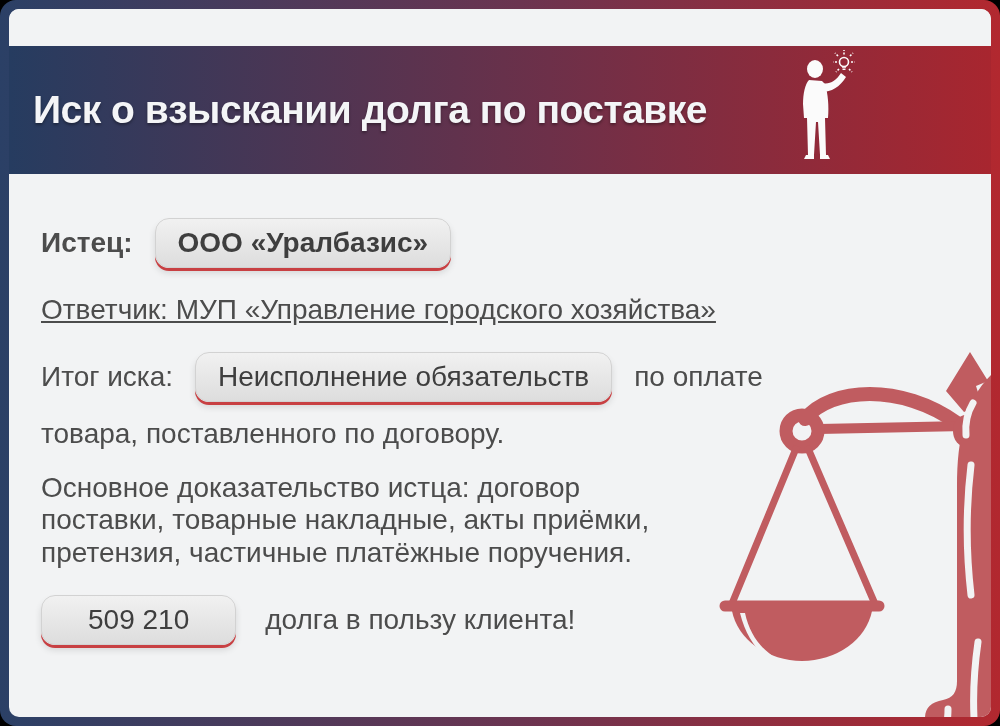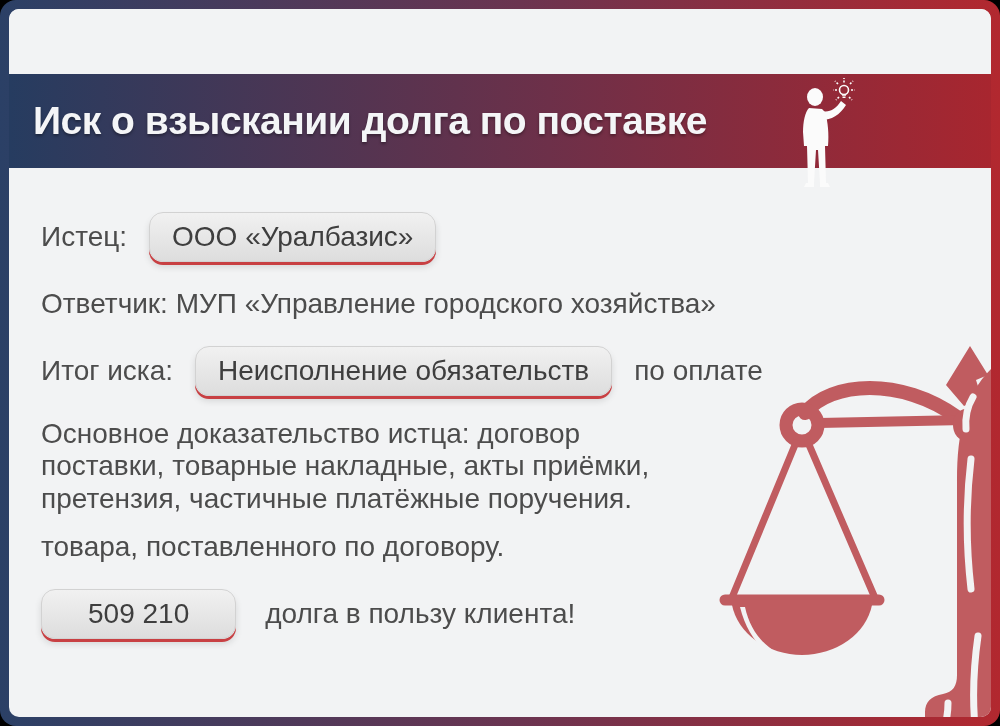--- a/index.html
+++ b/index.html
@@ -29,27 +29,26 @@
     background: #f2f3f4;
     border-radius: 10px;
     overflow: hidden;
     position: relative;
   }
   .top-strip {
     height: 37px;
     background: #f2f3f4;
   }
   .header {
-    height: 94px;
+    height: 128px;
     background: linear-gradient(90deg, #263c60 0%, #6d3049 55%, #a8262f 100%);
     display: flex;
     align-items: center;
     padding-left: 24px;
     position: relative;
-    margin-top: 28px;
   }
   .title {
     margin: 0;
     font-size: 39px;
     font-weight: bold;
     color: #f4f5f7;
     letter-spacing: -0.5px;
     text-shadow: 0 2px 3px rgba(0,0,0,0.35);
     white-space: nowrap;
   }
@@ -75,22 +74,22 @@
     pointer-events: none;
   }
   .row {
     display: flex;
     align-items: center;
     gap: 22px;
     margin-left: 32px;
     position: relative;
     z-index: 1;
   }
-  .r1 { margin-top: 44px; }
-  .r2 { margin-top: 26px; }
+  .r1 { margin-top: 44px; font-weight: bold; }
+  .r2 { margin-top: 26px; text-decoration: underline; }
   .r3 { margin-top: 26px; }
   .r4 { margin-top: 16px; }
   .r5 { margin-top: 22px; }
   .r6 { margin-top: 26px; }
   .r7 { margin-top: 26px; gap: 29px; }
   .pill {
     display: inline-flex;
     align-items: center;
     justify-content: center;
     height: 48px;
@@ -172,26 +171,26 @@
         <div class="row r2">
           <span>Ответчик: МУП «Управление городского хозяйства»</span>
         </div>
 
         <div class="row r3">
           <span>Итог иска:</span>
           <span class="pill">Неисполнение обязательств</span>
           <span>по оплате</span>
         </div>
 
+        <div class="row r4">
+          <span>товара, поставленного по договору.</span>
+        </div>
+
         <div class="row r5">
           <p class="evidence">Основное доказательство истца: договор поставки, товарные накладные, акты приёмки, претензия, частичные платёжные поручения.</p>
-        </div>
-
-        <div class="row r4">
-          <span>товара, поставленного по договору.</span>
         </div>
 
 
         <div class="row r7">
           <span class="pill amount">509 210</span>
           <span>долга в пользу клиента!</span>
         </div>
 
       </div>
     </div>

